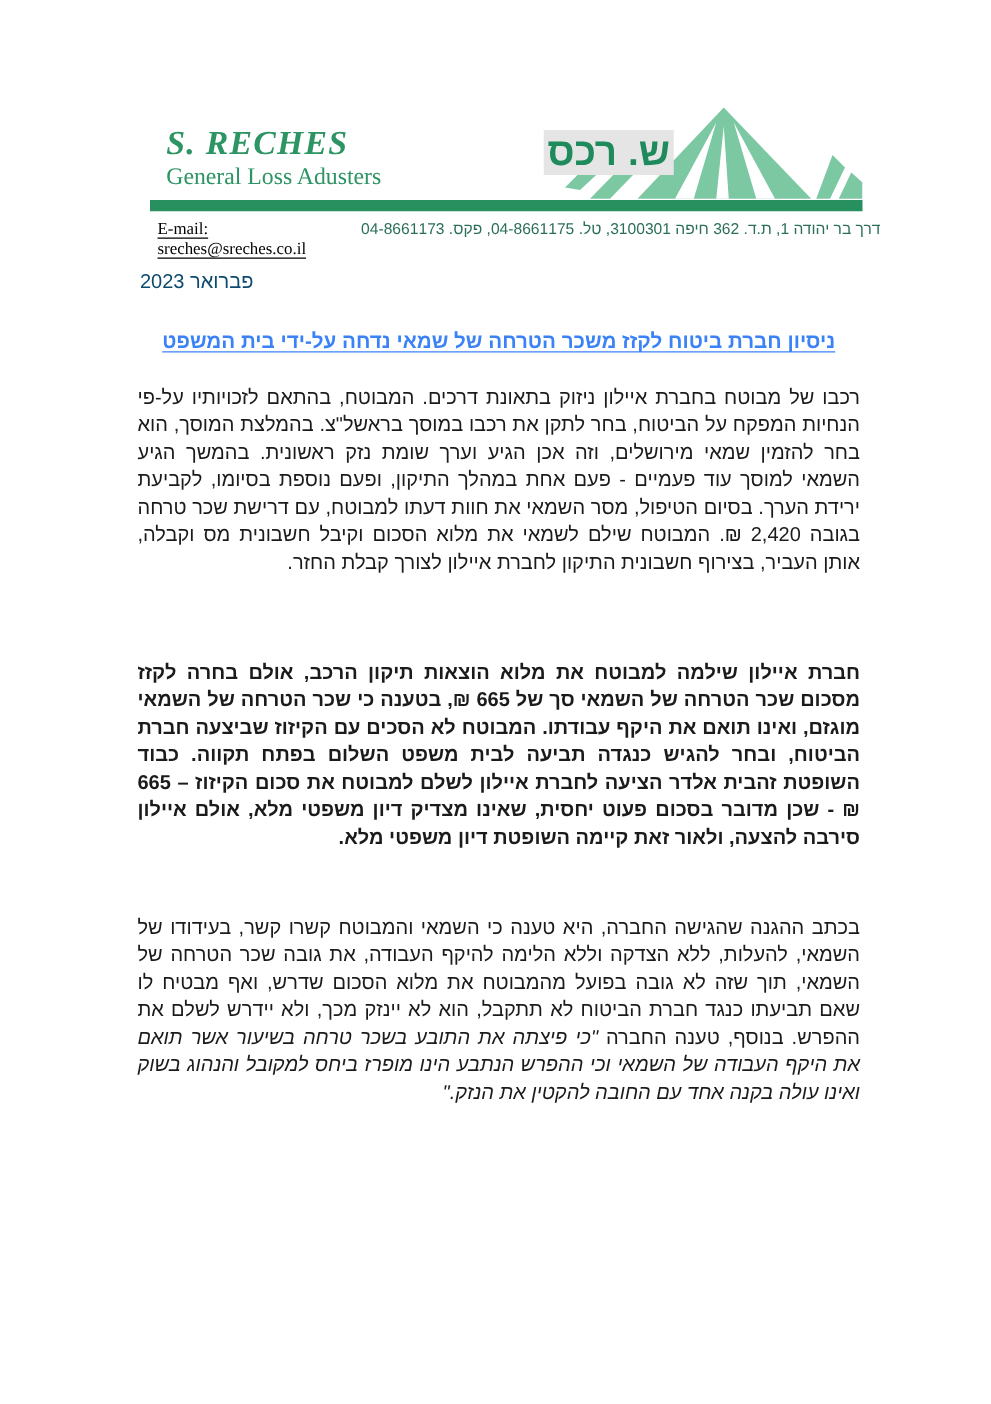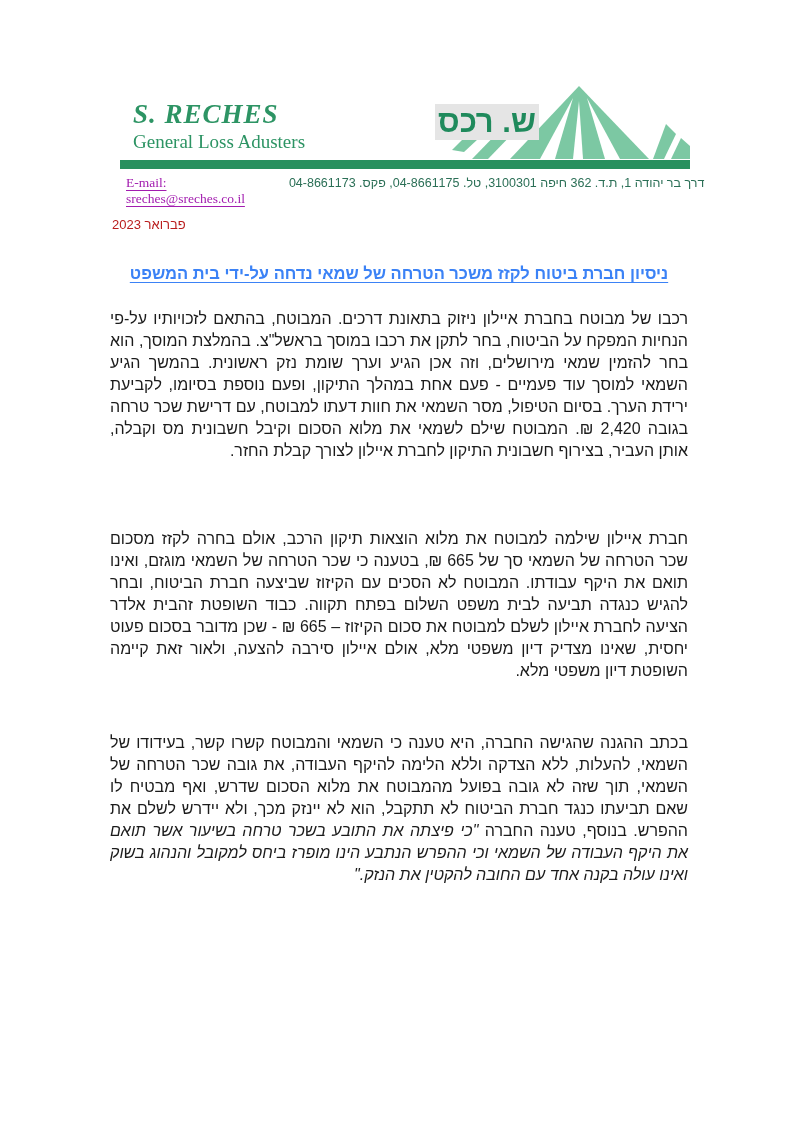--- a/index.html
+++ b/index.html
@@ -75,40 +75,40 @@
     position: absolute;
     left: 126px; top: 175px;
     width: 562px;
     display: flex;
     justify-content: space-between;
     align-items: baseline;
   }
   .contact-email {
     font-family: "Liberation Serif", serif;
     font-size: 13.5px;
-    color: #a21caf;
+    color: #000000;
     direction: ltr;
     text-decoration: underline;
     text-underline-offset: 3px;
   }
   .contact-he {
     font-size: 12.5px;
     color: #2b6f56;
     direction: rtl;
     white-space: nowrap;
     margin-left: 44px;
   }
 
   
   .doc-date {
     position: absolute;
     left: 112px; top: 217px;
-    font-size: 13px;
+    font-size: 16px;
     direction: rtl;
-    color: #b91c1c;
+    color: #0c4a6e;
   }
   .doc-title {
     position: absolute;
     left: 110px; top: 264px;
     width: 578px;
     direction: rtl;
     text-align: center;
     font-weight: bold;
     font-size: 16.5px;
     color: #3b82f6;
@@ -120,21 +120,21 @@
     left: 110px;
     width: 578px;
     margin: 0;
     direction: rtl;
     text-align: justify;
     font-size: 16px;
     line-height: 22px;
     color: #1b1b1b;
   }
   .para-1 { top: 308px; }
-  .para-2 { top: 528px; }
+  .para-2 { top: 528px; font-weight: bold; }
   .para-3 { top: 732px; }
   .quote-italic { font-style: italic; }
 </style>
 </head>
 <body>
 
 <div class="page">
 
   <div class="company-en">S. RECHES</div>
   <div class="tagline-en">General Loss Adusters</div>

